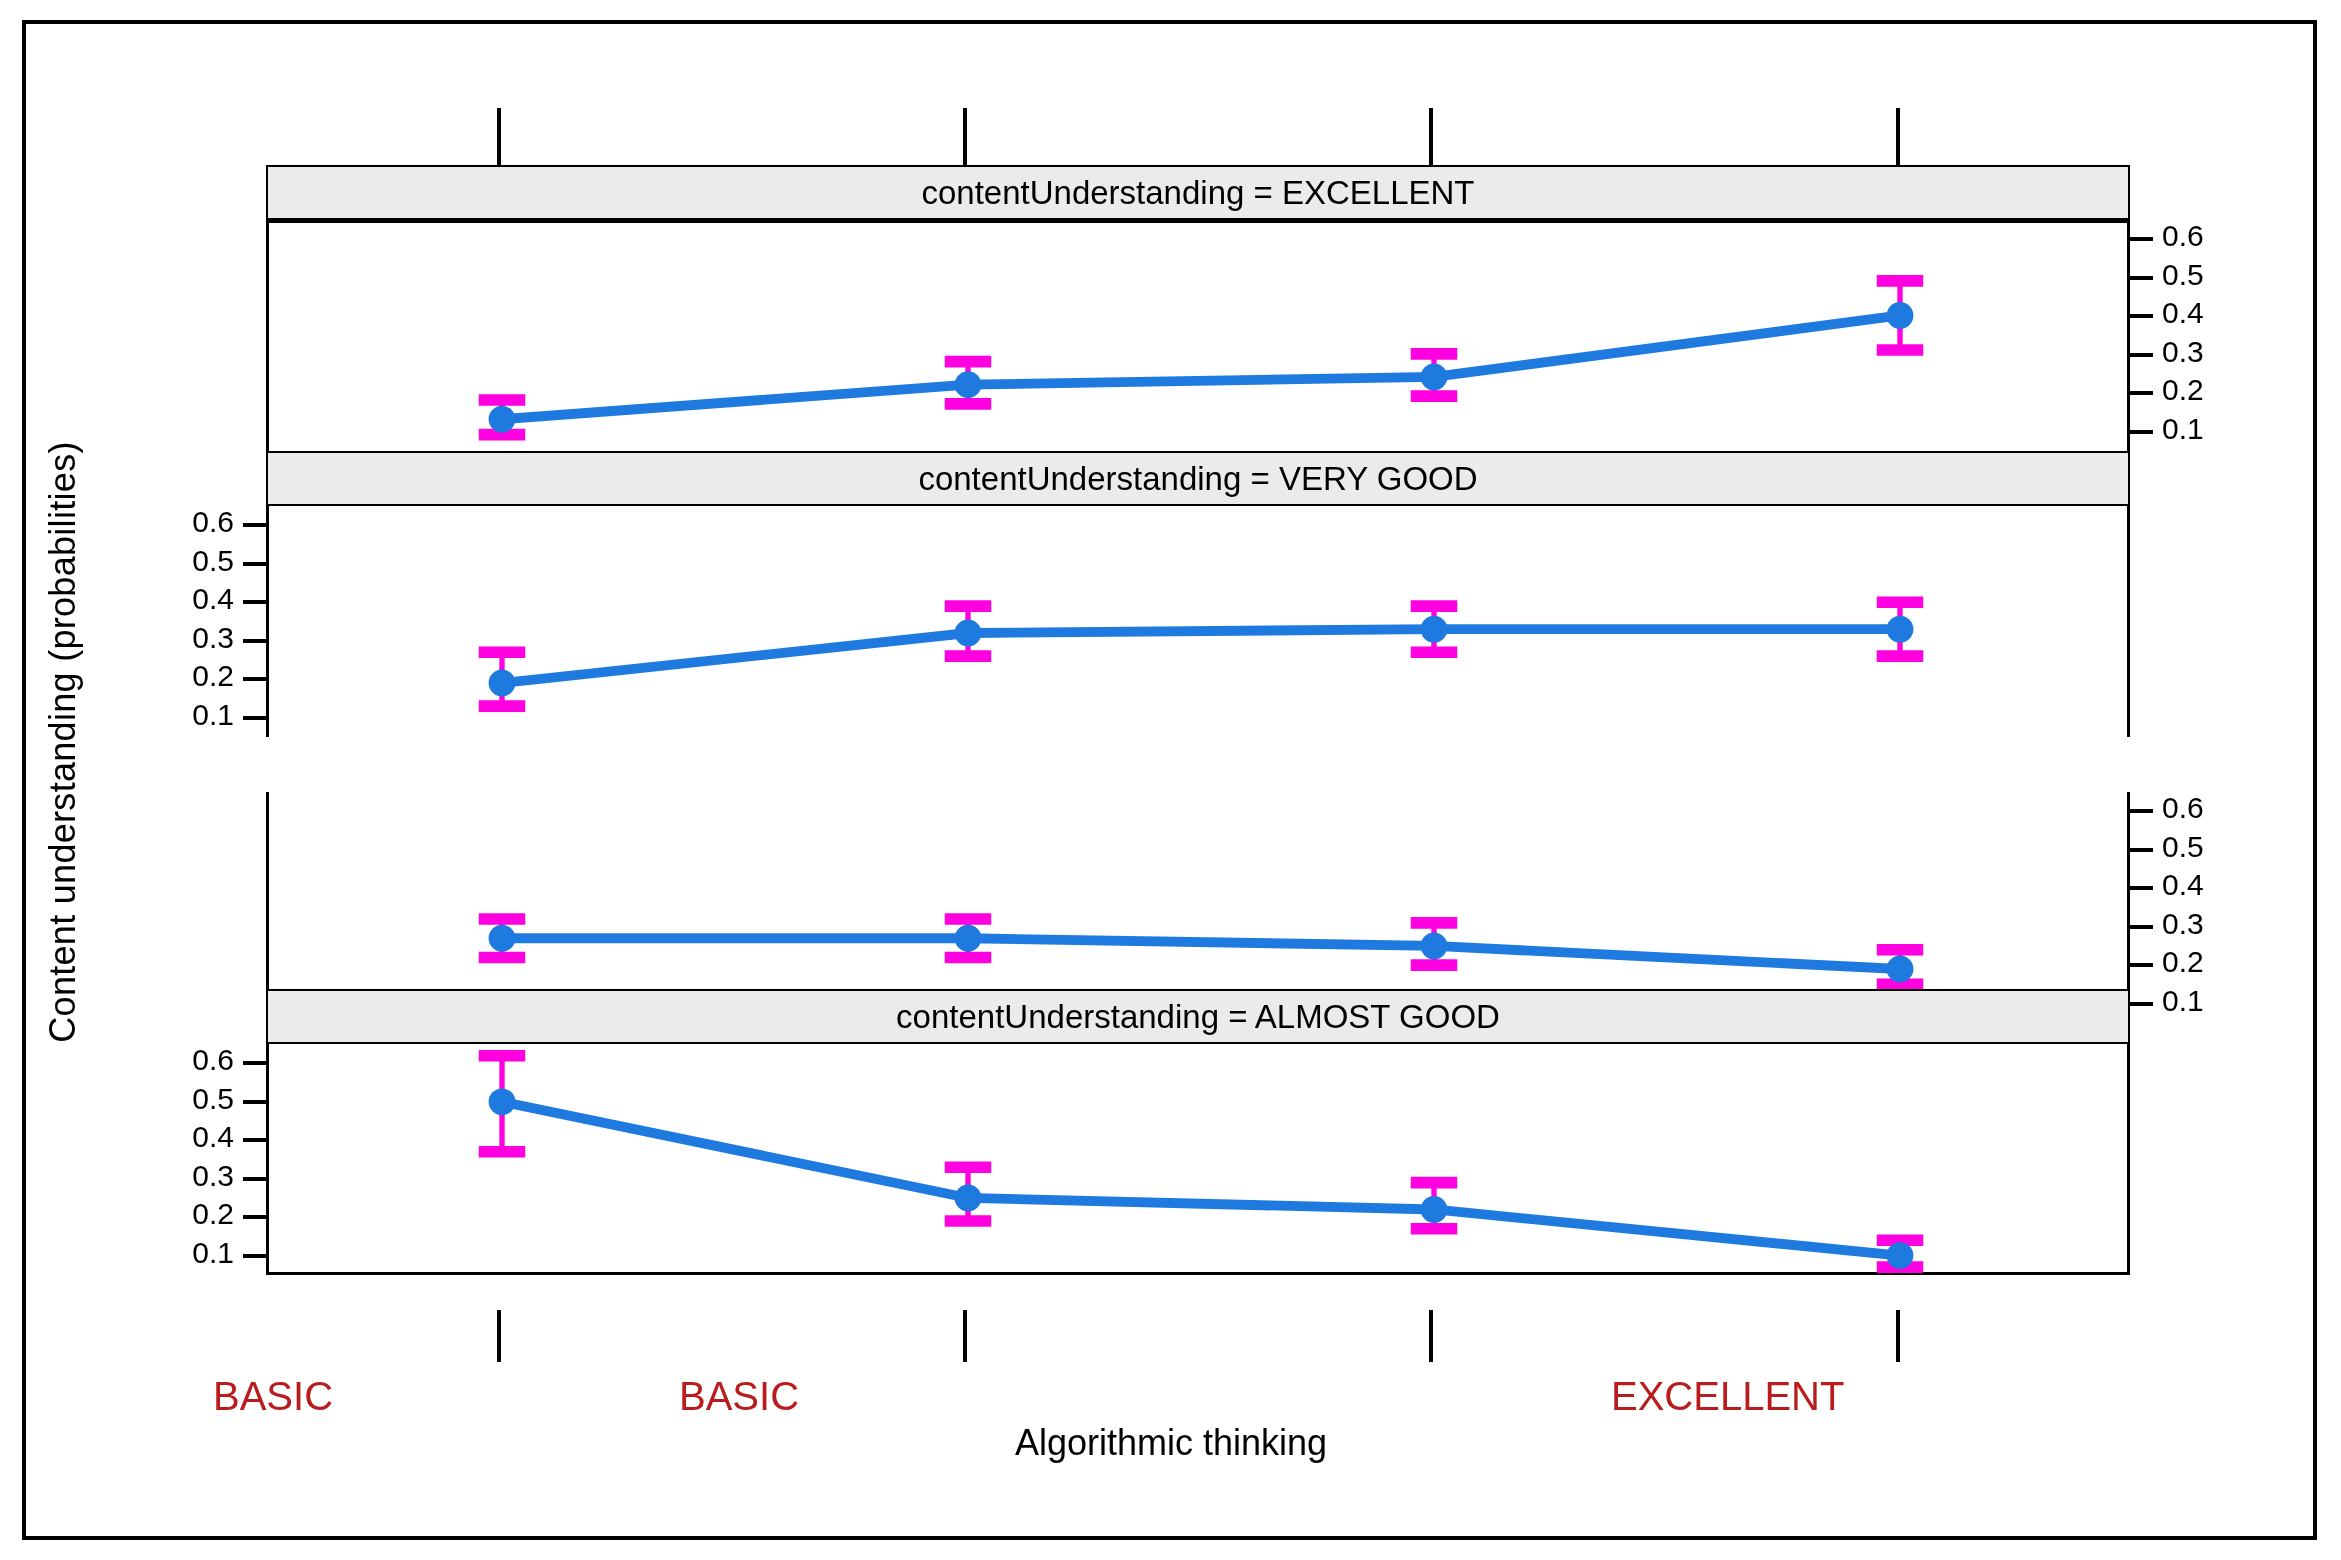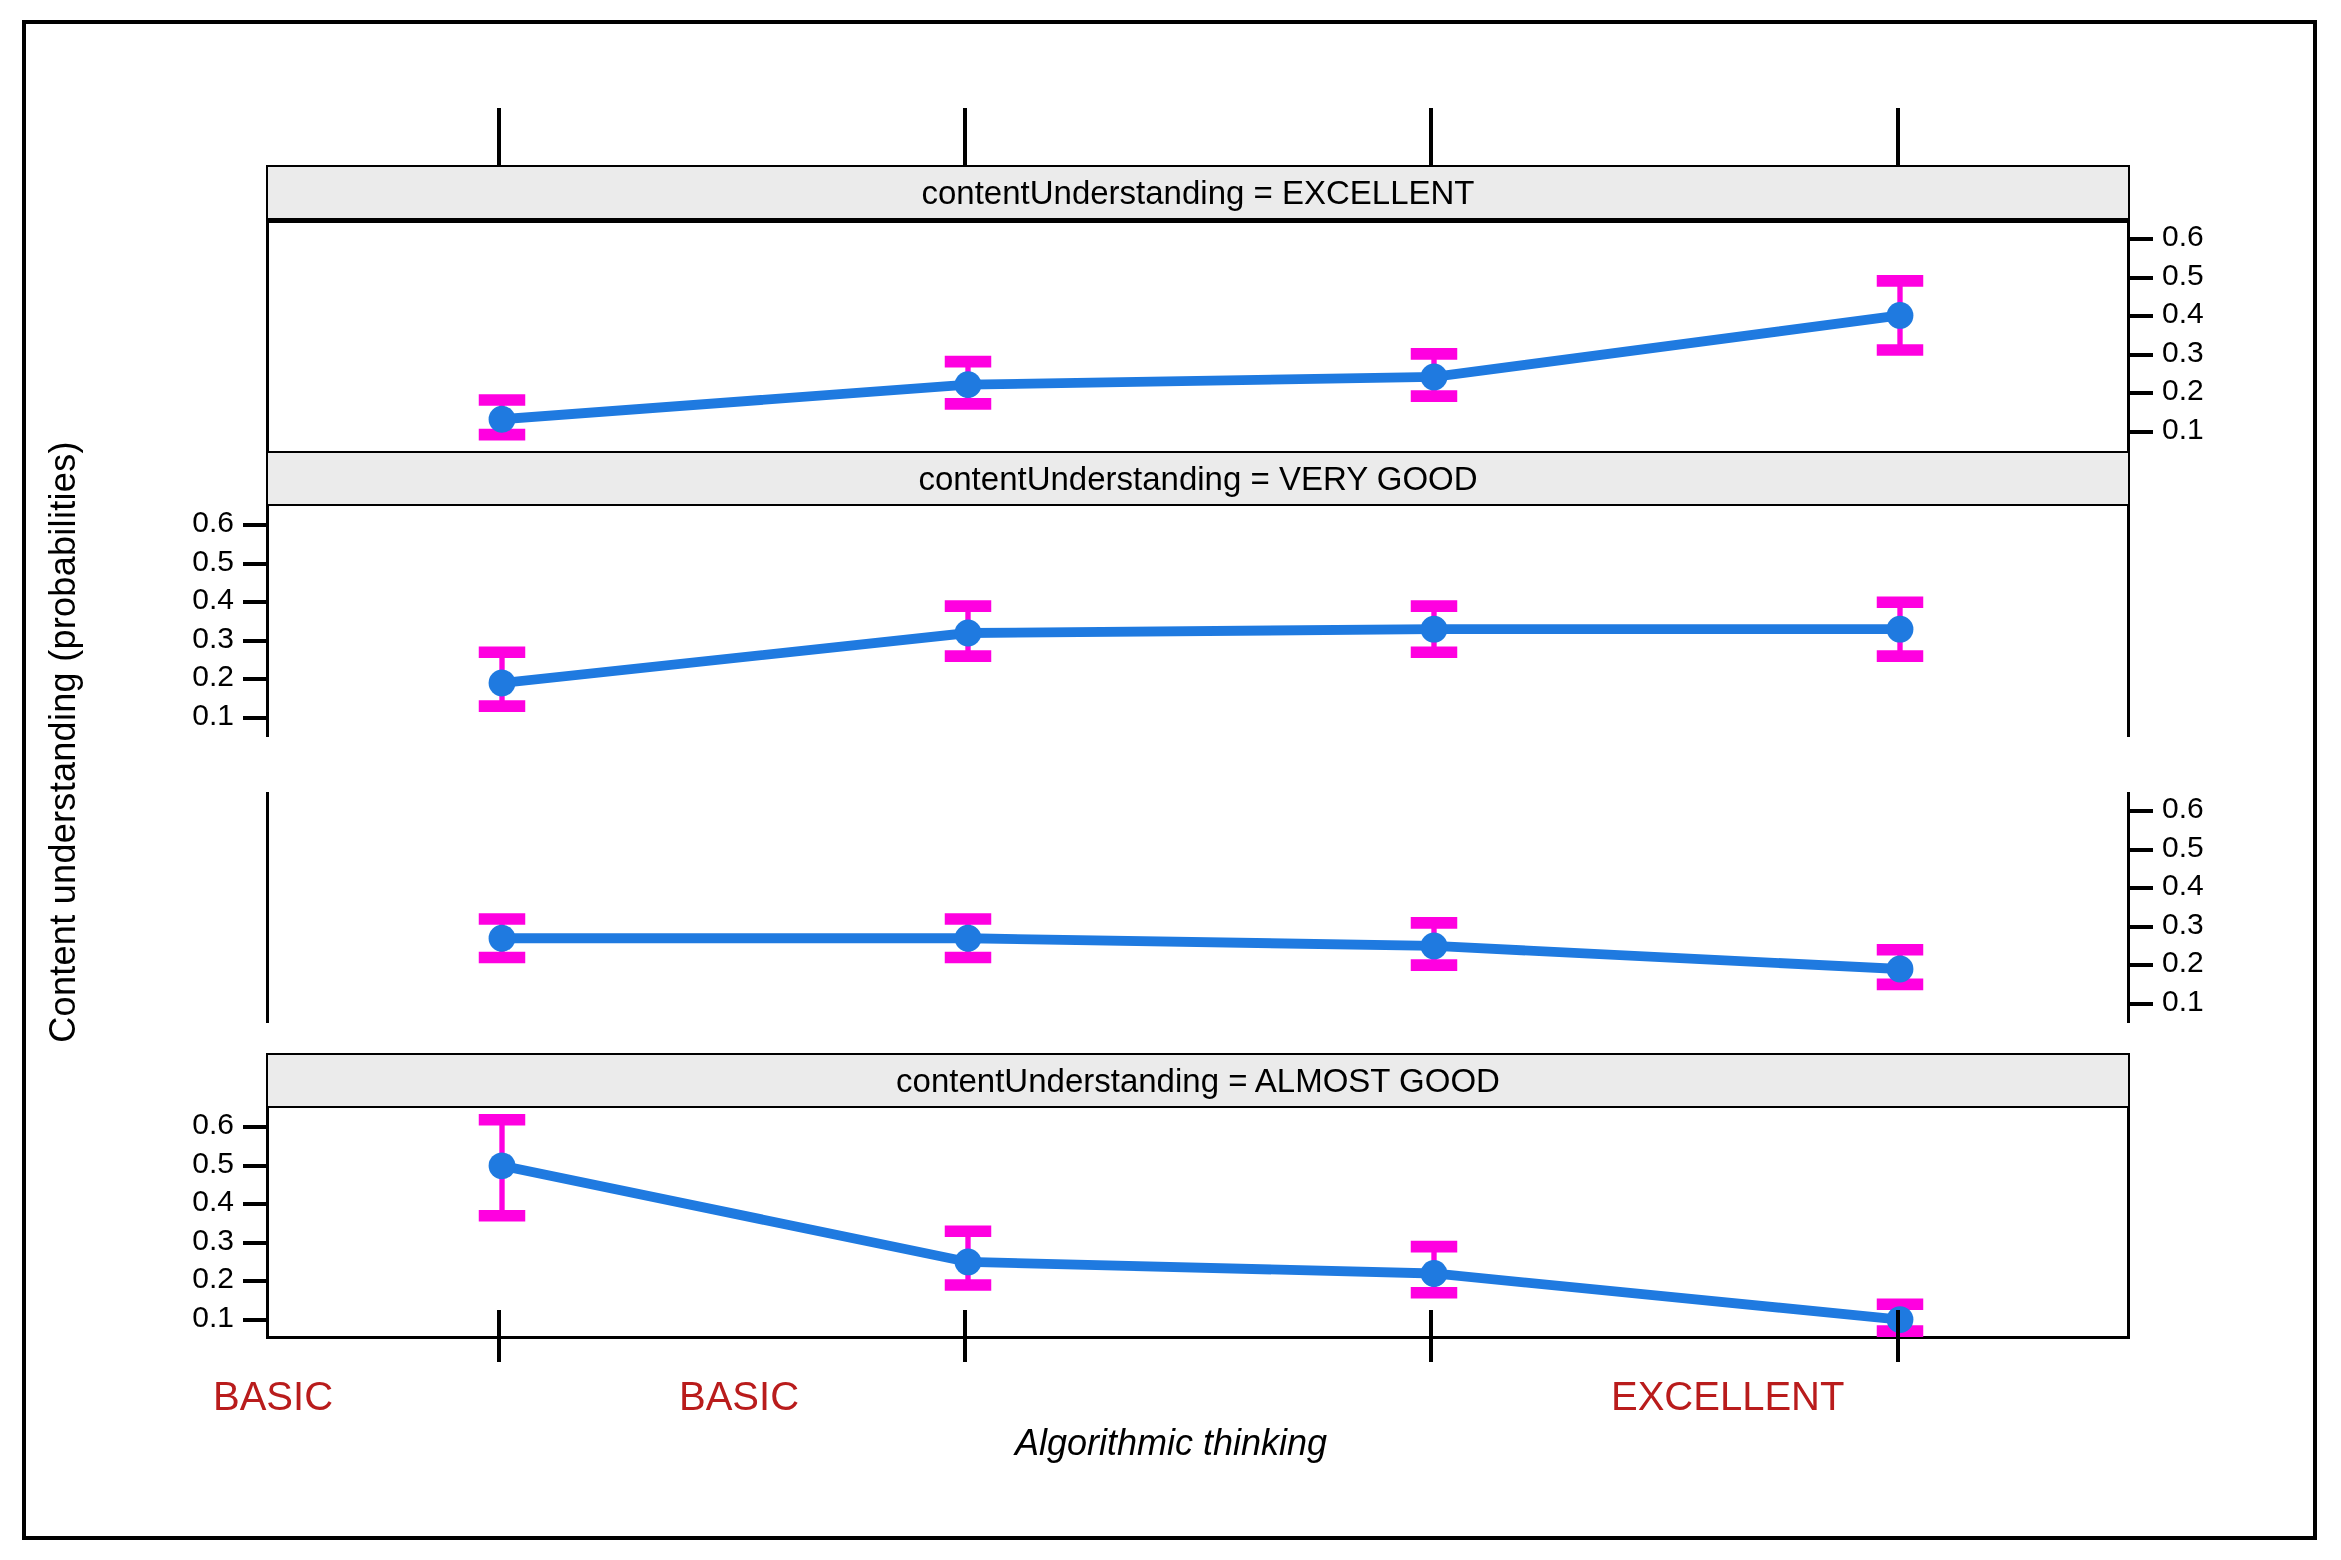--- a/index.html
+++ b/index.html
@@ -7,21 +7,21 @@
   #root{position:relative;width:2342px;height:1560px;background:#ffffff;overflow:hidden;}
   .outer-frame{position:absolute;left:21.5px;top:19.7px;width:2295px;height:1520px;border:4.5px solid #000;box-sizing:border-box;background:#fff;}
 
   
   .ylab{
     position:absolute;left:-295px;top:721px;width:715px;text-align:center;
     transform:rotate(-90deg);transform-origin:center center;
     font-size:36px;color:#000;letter-spacing:0.3px;white-space:nowrap;
   }
   
-  .xlab{position:absolute;left:0;top:1422px;width:2342px;text-align:center;font-size:36px;color:#000;font-style:italic;}
+  .xlab{position:absolute;left:0;top:1422px;width:2342px;text-align:center;font-size:36px;color:#000;}
 
   
   .plot{position:absolute;left:266px;top:165px;width:1864px;height:1145px;}
 
   .panel{position:absolute;left:0;width:1864px;box-sizing:border-box;}
   .strip{
     position:absolute;left:0;top:0;width:1864px;height:55px;
     background:#ebebeb;border:2.7px solid #000;box-sizing:border-box;
     display:flex;align-items:center;justify-content:center;
     font-size:33px;color:#000;white-space:nowrap;
@@ -186,21 +186,21 @@
           <div class="tick" style="top: 94px; width: 23px; left: 0px;"></div>
           <div class="tlab right" style="top: 78px; left: 32px;">0.4</div>
           <div class="tick" style="top: 133px; width: 23px; left: 0px;"></div>
           <div class="tlab right" style="top: 117px; left: 32px;">0.3</div>
           <div class="tick" style="top: 171px; width: 23px; left: 0px;"></div>
           <div class="tlab right" style="top: 155px; left: 32px;">0.2</div>
           <div class="tick" style="top: 210px; width: 23px; left: 0px;"></div>
           <div class="tlab right" style="top: 194px; left: 32px;">0.1</div>
         </div>
       </div>
-      <div class="panel" style="top: 888px; height: 326px; padding-left: 9px;">
+      <div class="panel" style="top: 824px; height: 326px; padding-left: 9px;">
         <div class="strip">contentUnderstanding = ALMOST GOOD</div>
         <div class="region botline" style="top: 55px; height: 231px;">
           <svg class="series" width="1864" height="231" viewBox="0 0 2085 258">
             <path d="M 260.6 64.5 L 781.9 172.0 L 1303.1 184.9 L 1824.4 236.5" fill="none" stroke="#1f7ae0" stroke-width="11"></path>
             <g>
               <line x1="260.625" x2="260.625" y1="12.900000000000006" y2="120.4" stroke="#ff00e0" stroke-width="6"></line>
               <line x1="234.625" x2="286.625" y1="12.900000000000006" y2="12.900000000000006" stroke="#ff00e0" stroke-width="13"></line>
               <line x1="234.625" x2="286.625" y1="120.4" y2="120.4" stroke="#ff00e0" stroke-width="13"></line>
             </g>
             <g>

